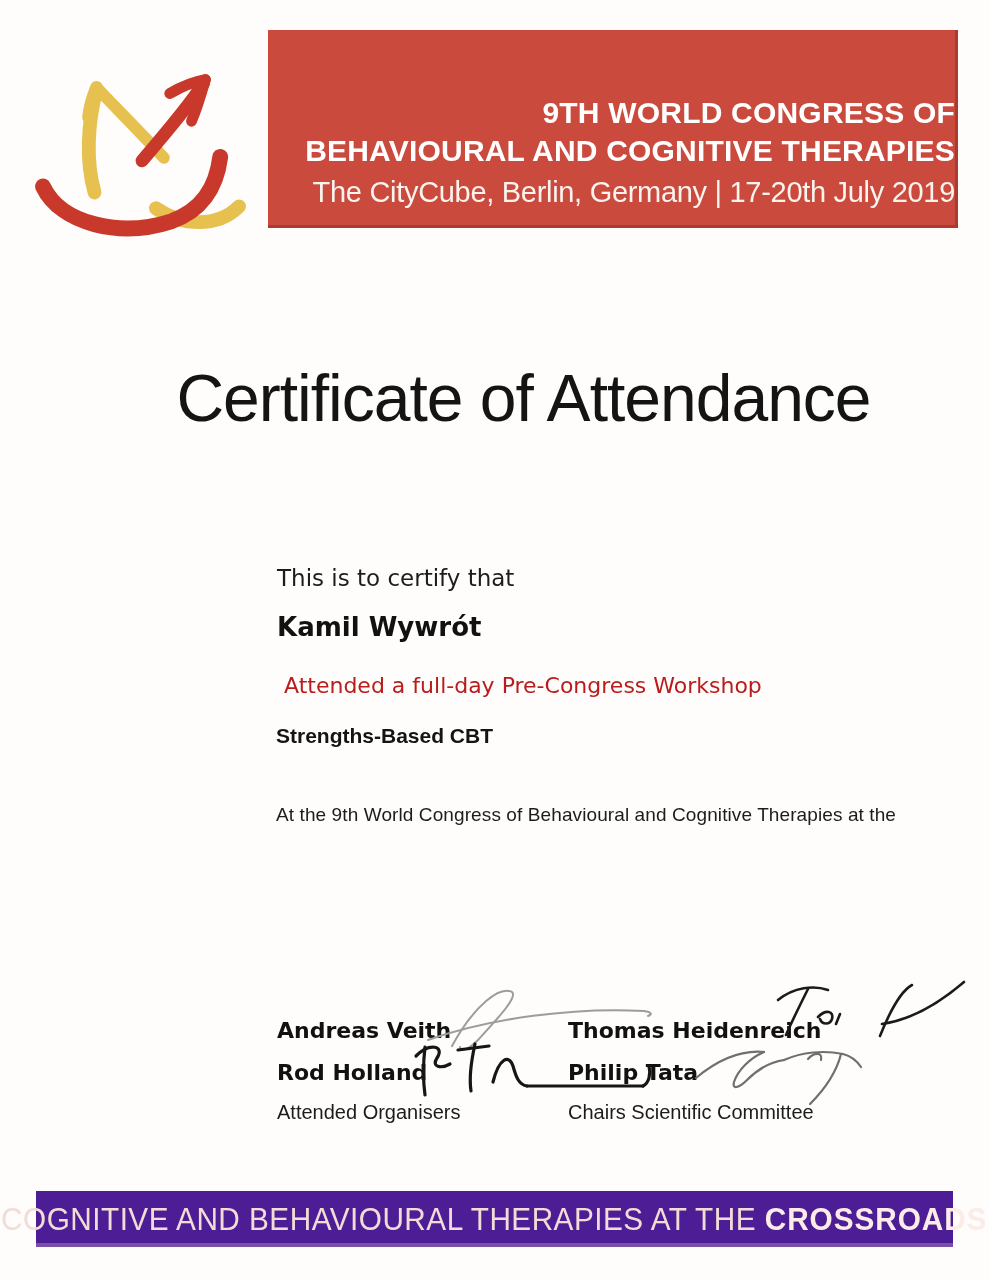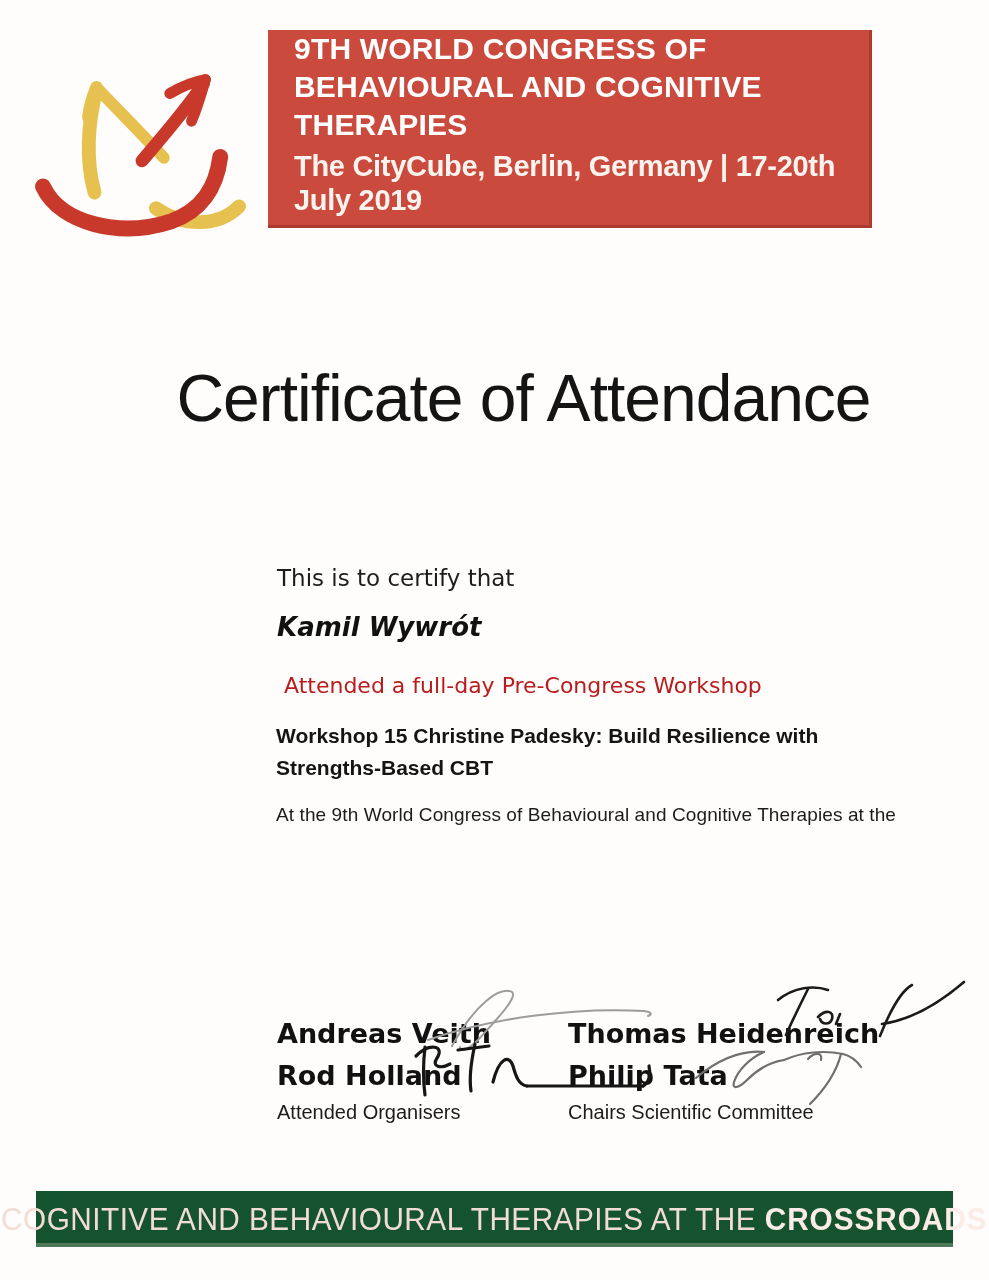--- a/index.html
+++ b/index.html
@@ -7,60 +7,61 @@
     width:989px;height:1280px;position:relative;
     background:#fefdfb;
     font-family:"DejaVu Sans","Liberation Sans",sans-serif;
     overflow:hidden;
   }
   .abs{position:absolute;}
 
   
   .logo-box{left:30px;top:40px;width:232px;height:198px;}
   .banner{
-    left:268px;top:30px;width:604px;height:198px;
+    left:268px;top:30px;width:690px;height:198px;
     display:flex;flex-direction:column;justify-content:flex-end;
-    padding:0 0 8px 26px;box-sizing:border-box;
+    padding:0 0 16px 26px;box-sizing:border-box;
     border-right:3px solid rgba(120,30,20,.35);
     border-bottom:3px solid rgba(120,30,20,.35);
+    align-items:flex-end;
   }
   .banner-title{
     color:#fff;font-family:"Liberation Sans",sans-serif;
     font-weight:bold;font-size:30px;line-height:38px;letter-spacing:.2px;
   }
   .banner-sub{
     color:#fbf3ee;font-family:"Liberation Sans",sans-serif;
-    font-weight:700;font-size:29px;line-height:34px;margin-top:5px;letter-spacing:-.3px;
+    font-weight:400;font-size:29px;line-height:34px;margin-top:5px;letter-spacing:-.3px;
   }
 
   
   .cert-title{
     left:0;top:362px;width:989px;text-align:center;
     font-family:"Liberation Sans",sans-serif;
     font-size:66px;line-height:1.1;color:#141414;
     letter-spacing:-1px;font-weight:400;margin-left:29px;
   }
 
   
   .t-certify{left:277px;top:565px;font-size:23px;color:#1c1c1c;}
-  .t-name{left:277px;top:612px;font-size:26px;font-weight:bold;color:#111;font-style:italic;}
+  .t-name{left:277px;top:612px;font-size:26px;font-weight:bold;color:#111;}
   .t-attended{left:284px;top:673px;font-size:22px;color:#b91c1c;}
   .t-workshop{
     left:276px;top:720px;width:600px;
     font-family:"Liberation Sans",sans-serif;
     font-size:21px;font-weight:bold;line-height:32px;color:#141414;
   }
   .t-congress{
     left:276px;top:800px;width:662px;
     font-family:"Liberation Sans",sans-serif;
     font-size:19px;line-height:29px;color:#1c1c1c;letter-spacing:.1px;
   }
 
   
-  .sig-name{font-size:27px;font-weight:bold;color:#111;white-space:nowrap;text-align:center;}
+  .sig-name{font-size:22px;font-weight:bold;color:#111;white-space:nowrap;text-align:center;}
   .sig-role{font-family:"Liberation Sans",sans-serif;font-size:20px;color:#1c1c1c;white-space:nowrap;}
   .c1{left:277px;}
   .c2{left:568px;}
   .r1{top:1018px;}
   .r2{top:1060px;}
   .r3{top:1101px;}
   .sigimg{pointer-events:none;}
 
   
   .footer{
@@ -108,21 +109,20 @@
 
 <div class="abs cert-title">Certificate of Attendance</div>
 
 <div class="abs t-certify">This is to certify that</div>
 
 <div class="abs t-name">Kamil Wywrót</div>
 
 <div class="abs t-attended">Attended a full-day Pre-Congress Workshop</div>
 
 <div class="abs t-workshop">
-  <div>Workshop 15 Christine Padesky: Build Resilience with</div>
   <div>Strengths-Based CBT</div>
 </div>
 
 <div class="abs t-congress">
   <div>At the 9th World Congress of Behavioural and Cognitive Therapies at the</div>
 </div>
 
 <div class="abs sig-name c1 r1">Andreas Veith</div>
 <div class="abs sig-name c1 r2">Rod Holland</div>
 <div class="abs sig-role c1 r3">Attended Organisers</div>
@@ -165,15 +165,15 @@
   <svg width="195" height="70" viewBox="0 0 195 70" fill="none" stroke="#6f6f6f" stroke-width="2.2" stroke-linecap="round">
     <path d="M 6 42 C 30 22, 52 14, 74 16"></path>
     <path d="M 74 16 C 60 22, 48 34, 44 46 C 42 53, 48 53, 57 44 C 67 34, 80 26, 94 24"></path>
     <path d="M 94 24 C 112 16, 134 14, 153 18"></path>
     <path d="M 118 23 C 124 16, 133 16, 131 24"></path>
     <path d="M 151 18 C 147 34, 136 52, 120 68"></path>
     <path d="M 153 18 C 161 20, 167 25, 171 31"></path>
   </svg>
 </div>
 
-<div class="abs footer" style="background:#14532d;">
+<div class="abs footer" style="background:#4c1d95;">
   <div class="footer-text"><span>COGNITIVE AND BEHAVIOURAL THERAPIES AT THE </span><b>CROSSROADS</b></div>
 </div>
 
 </body></html>

